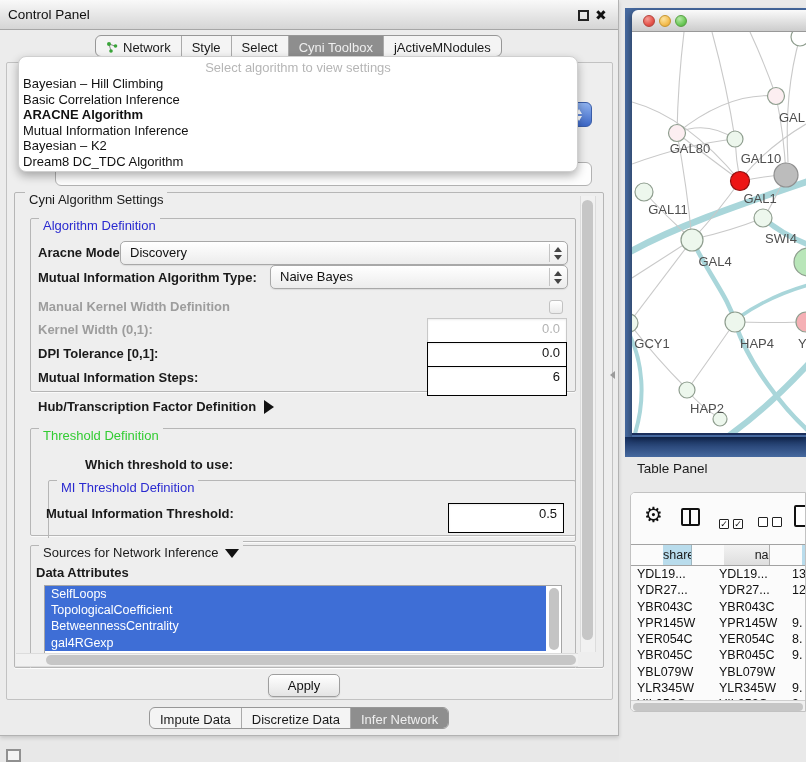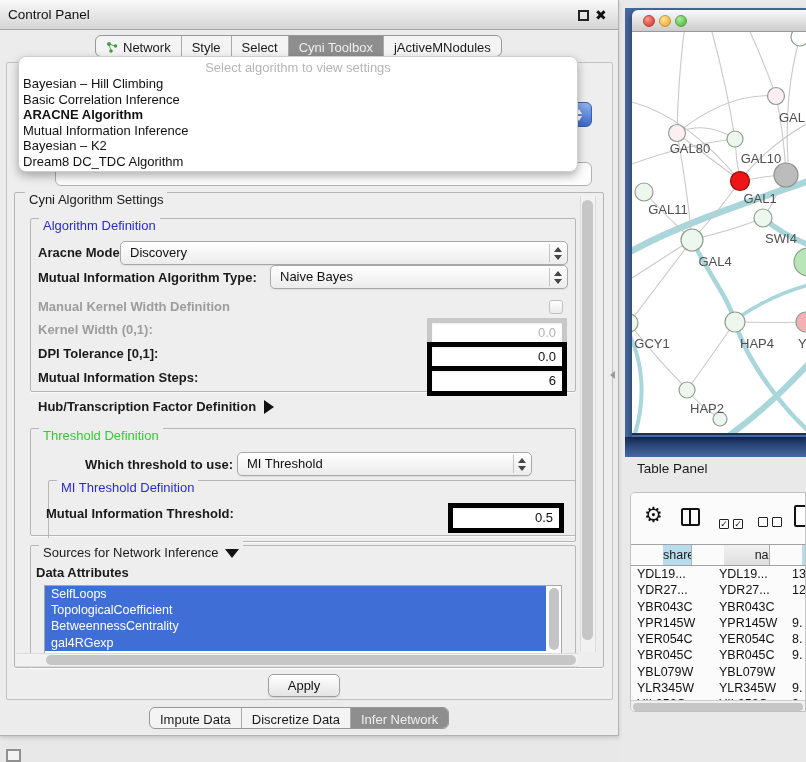--- a/index.html
+++ b/index.html
@@ -45,21 +45,21 @@
 
   .lbl { position:absolute; font-size:13px; font-weight:bold; color:#1a1a1a; white-space:nowrap; }
   .lbl.dis { color:#9d9d9d; }
 
   .combo { position:absolute; height:24px; border:1px solid #a8a8a8; border-radius:5px; background:linear-gradient(#ffffff,#ececec); font-size:13px; color:#111; line-height:22px; padding-left:9px; box-shadow:0 1px 1px rgba(0,0,0,.08); }
   .stepper { position:absolute; right:2px; top:2px; bottom:2px; width:16px; display:flex; flex-direction:column; align-items:center; justify-content:center; gap:3px; border-left:1px solid #c4c4c4; }
   .tri-up   { width:0; height:0; border-left:4px solid transparent; border-right:4px solid transparent; border-bottom:5px solid #444; }
   .tri-down { width:0; height:0; border-left:4px solid transparent; border-right:4px solid transparent; border-top:5px solid #444; }
   .tri-up.w, .tri-down.w { border-bottom-color:#fff; border-top-color:#fff; border-left-width:3px; border-right-width:3px; }
 
-  .tfield { position:absolute; height:30px; width:140px; border:5px solid #000000; background:#fff; font-size:13px; color:#111; text-align:right; line-height:20px; padding-right:6px; box-shadow:inset 0 1px 2px rgba(0,0,0,.08); }
+  .tfield { position:absolute; height:30px; width:140px; border:1px solid #000000; background:#fff; font-size:13px; color:#111; text-align:right; line-height:20px; padding-right:6px; box-shadow:inset 0 1px 2px rgba(0,0,0,.08); }
   .tfield.dis { color:#b3b3b3; border-color:#c8c8c8; }
 
   .chk { position:absolute; width:14px; height:14px; border:1px solid #c2c2c2; border-radius:3px; background:linear-gradient(#ffffff,#eaeaea); }
 
   
   .vtrack { background:#f1f1f1; border-left:1px solid #dcdcdc; border-right:1px solid #dcdcdc; }
   .htrack { background:#f1f1f1; border-top:1px solid #dcdcdc; border-bottom:1px solid #dcdcdc; }
   .thumb { position:absolute; background:#c6c6c6; border-radius:6px; }
 
   
@@ -367,27 +367,20 @@
 
   <div class="hubrow" style="left:38px; top:399px;">
     <span class="lbl" style="position:static;">Hub/Transcription Factor Definition</span>
     <span class="tri-right"></span>
   </div>
 
   <div class="abs grp" style="left:30px; top:428px; width:546px; height:108px;">
     <span class="grp-title t-green" style="left:8px; background:#eeeeee;">Threshold Definition</span>
   </div>
   <span class="lbl" style="left:85px; top:457px;">Which threshold to use:</span>
-  <div class="combo" style="left:237px; top:452px; width:295px;">
-    <span>MI Threshold</span>
-    <span class="stepper">
-        <span class="tri-up"></span>
-        <span class="tri-down"></span>
-      </span>
-  </div>
   <div class="abs grp" style="left:38px; top:480px; width:528px; height:62px;margin-left:10px;">
     <span class="grp-title t-blue" style="left:8px; background:#eeeeee;">MI Threshold Definition</span>
   </div>
   <span class="lbl" style="left:46px; top:506px;">Mutual Information Threshold:</span>
   <div class="tfield" style="left:448px; top:503px; width:116px;">0.5</div>
 
   <div class="abs grp" style="left:30px; top:545px; width:546px; height:123px;">
     <span class="grp-title t-black" style="left:8px; background:#eeeeee;"><span>Sources for Network Inference</span><span class="tri-dn-lg"></span></span>
   </div>
   <span class="lbl" style="left:36px; top:565px;">Data Attributes</span>

